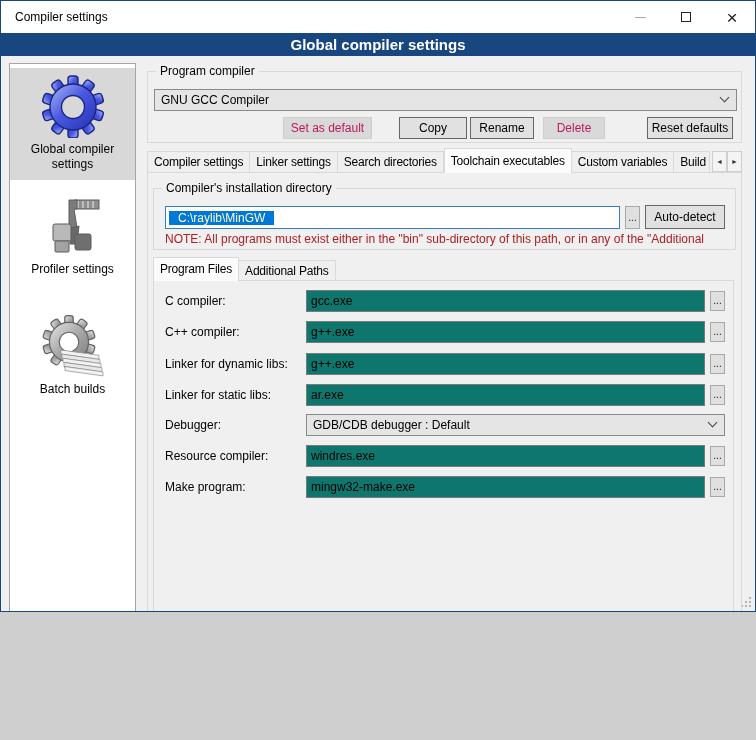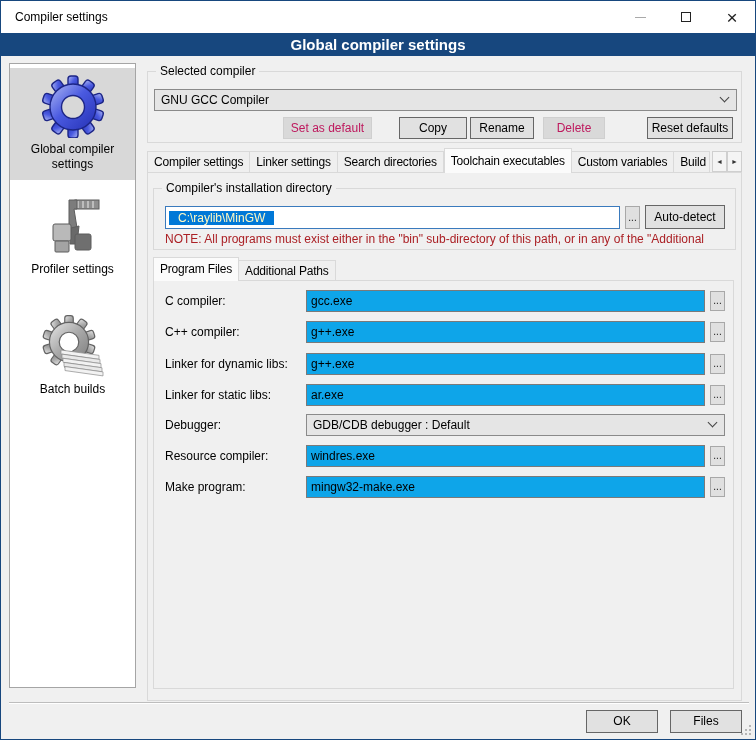--- a/index.html
+++ b/index.html
@@ -1,20 +1,20 @@
 <!DOCTYPE html>
 <html><head>
 <meta charset="utf-8">
 <style>
   * { margin:0; padding:0; box-sizing:border-box; }
   html,body { background:#cfcfcf; }
   body { font-family:"Liberation Sans","DejaVu Sans",sans-serif; font-size:12px; color:#000; }
 
   .window {
-    position:relative; width:756px; height:740px;
+    position:relative; width:756px; height:612px;
     background:#f0f0f0; border:1px solid #17477e; overflow:hidden;
   }
 
   
   .titlebar { position:absolute; left:0; top:0; width:100%; height:32px; background:#ffffff; }
   .titlebar .title { position:absolute; left:14px; top:9px; font-size:12px; color:#000; }
   .winbtns { position:absolute; right:0; top:0; height:32px; display:flex; }
   .winbtn { width:46px; height:32px; display:flex; align-items:center; justify-content:center; cursor:default; }
   .min-glyph { width:11px; height:1px; background:#a9a9a9; display:block; }
   .max-glyph { width:10px; height:10px; border:1px solid #222; display:block; }
@@ -56,21 +56,21 @@
   .tab:first-child { border-left-width:1px; }
   .tab.active { height:25px; line-height:24px; background:#fbfbfb; border-left-width:1px; border-bottom:none; position:relative; z-index:3; }
   .tab.clipped { max-width:36px; overflow:hidden; }
   .tabscroll { position:absolute; display:flex; z-index:4; }
   .tabscroll .sbtn { width:15px; height:21px; background:#f4f4f4; border:1px solid #cfcfcf;
                      font-size:7px; line-height:19px; text-align:center; color:#333; cursor:pointer; }
 
   .tabpanel { position:absolute; border:1px solid #d9d9d9; background:#f0f0f0; z-index:1; }
 
   
-  .tinput { position:absolute; height:22px; background:#0ea5e9; border:1px solid #7a7a7a;
+  .tinput { position:absolute; height:22px; background:#0f766e; border:1px solid #7a7a7a;
             font-size:12px; padding:0 4px; font-family:inherit; color:#000; }
   .fake-input { position:absolute; height:23px; background:#fff; border:1px solid #3a7abd;
                 display:flex; align-items:center; padding:0 3px; cursor:text; }
   .fake-input .sel { background:#0078d7; color:#fef9c3; padding:0 9px; white-space:pre; }
 
   .note { position:absolute; color:#ab2025; font-size:12px; white-space:nowrap; overflow:hidden; }
 
   .field-label { position:absolute; font-size:12px; color:#000; }
 
   
@@ -187,21 +187,21 @@
           <rect x="2" y="8" width="38" height="4" fill="#f2f2f2" stroke="#8d8d8d" stroke-width="0.7"></rect>
           <rect x="3" y="12" width="38" height="4" fill="#e9e9e9" stroke="#8d8d8d" stroke-width="0.7"></rect>
           <rect x="4" y="16" width="38" height="4" fill="#f2f2f2" stroke="#8d8d8d" stroke-width="0.7"></rect>
         </g>
       </svg>
       <div class="lbl">Batch builds</div>
     </div>
   </div>
 
   <div class="groupbox" style="left:146px; top:70px; width:595px; height:72px;">
-    <span class="legend">Selected compiler</span>
+    <span class="legend">Program compiler</span>
     <div class="combo" style="position:absolute; left:6px; top:17px; width:583px; height:22px;">
       <span>GNU GCC Compiler</span>
       <span class="chev"></span>
     </div>
     <button class="btn disabled" style="left:135px; top:45px; width:89px;">Set as default</button>
     <button class="btn" style="left:251px; top:45px; width:68px;">Copy</button>
     <button class="btn" style="left:322px; top:45px; width:64px;">Rename</button>
     <button class="btn disabled" style="left:395px; top:45px; width:62px;">Delete</button>
     <button class="btn" style="left:499px; top:45px; width:86px;">Reset defaults</button>
   </div>

